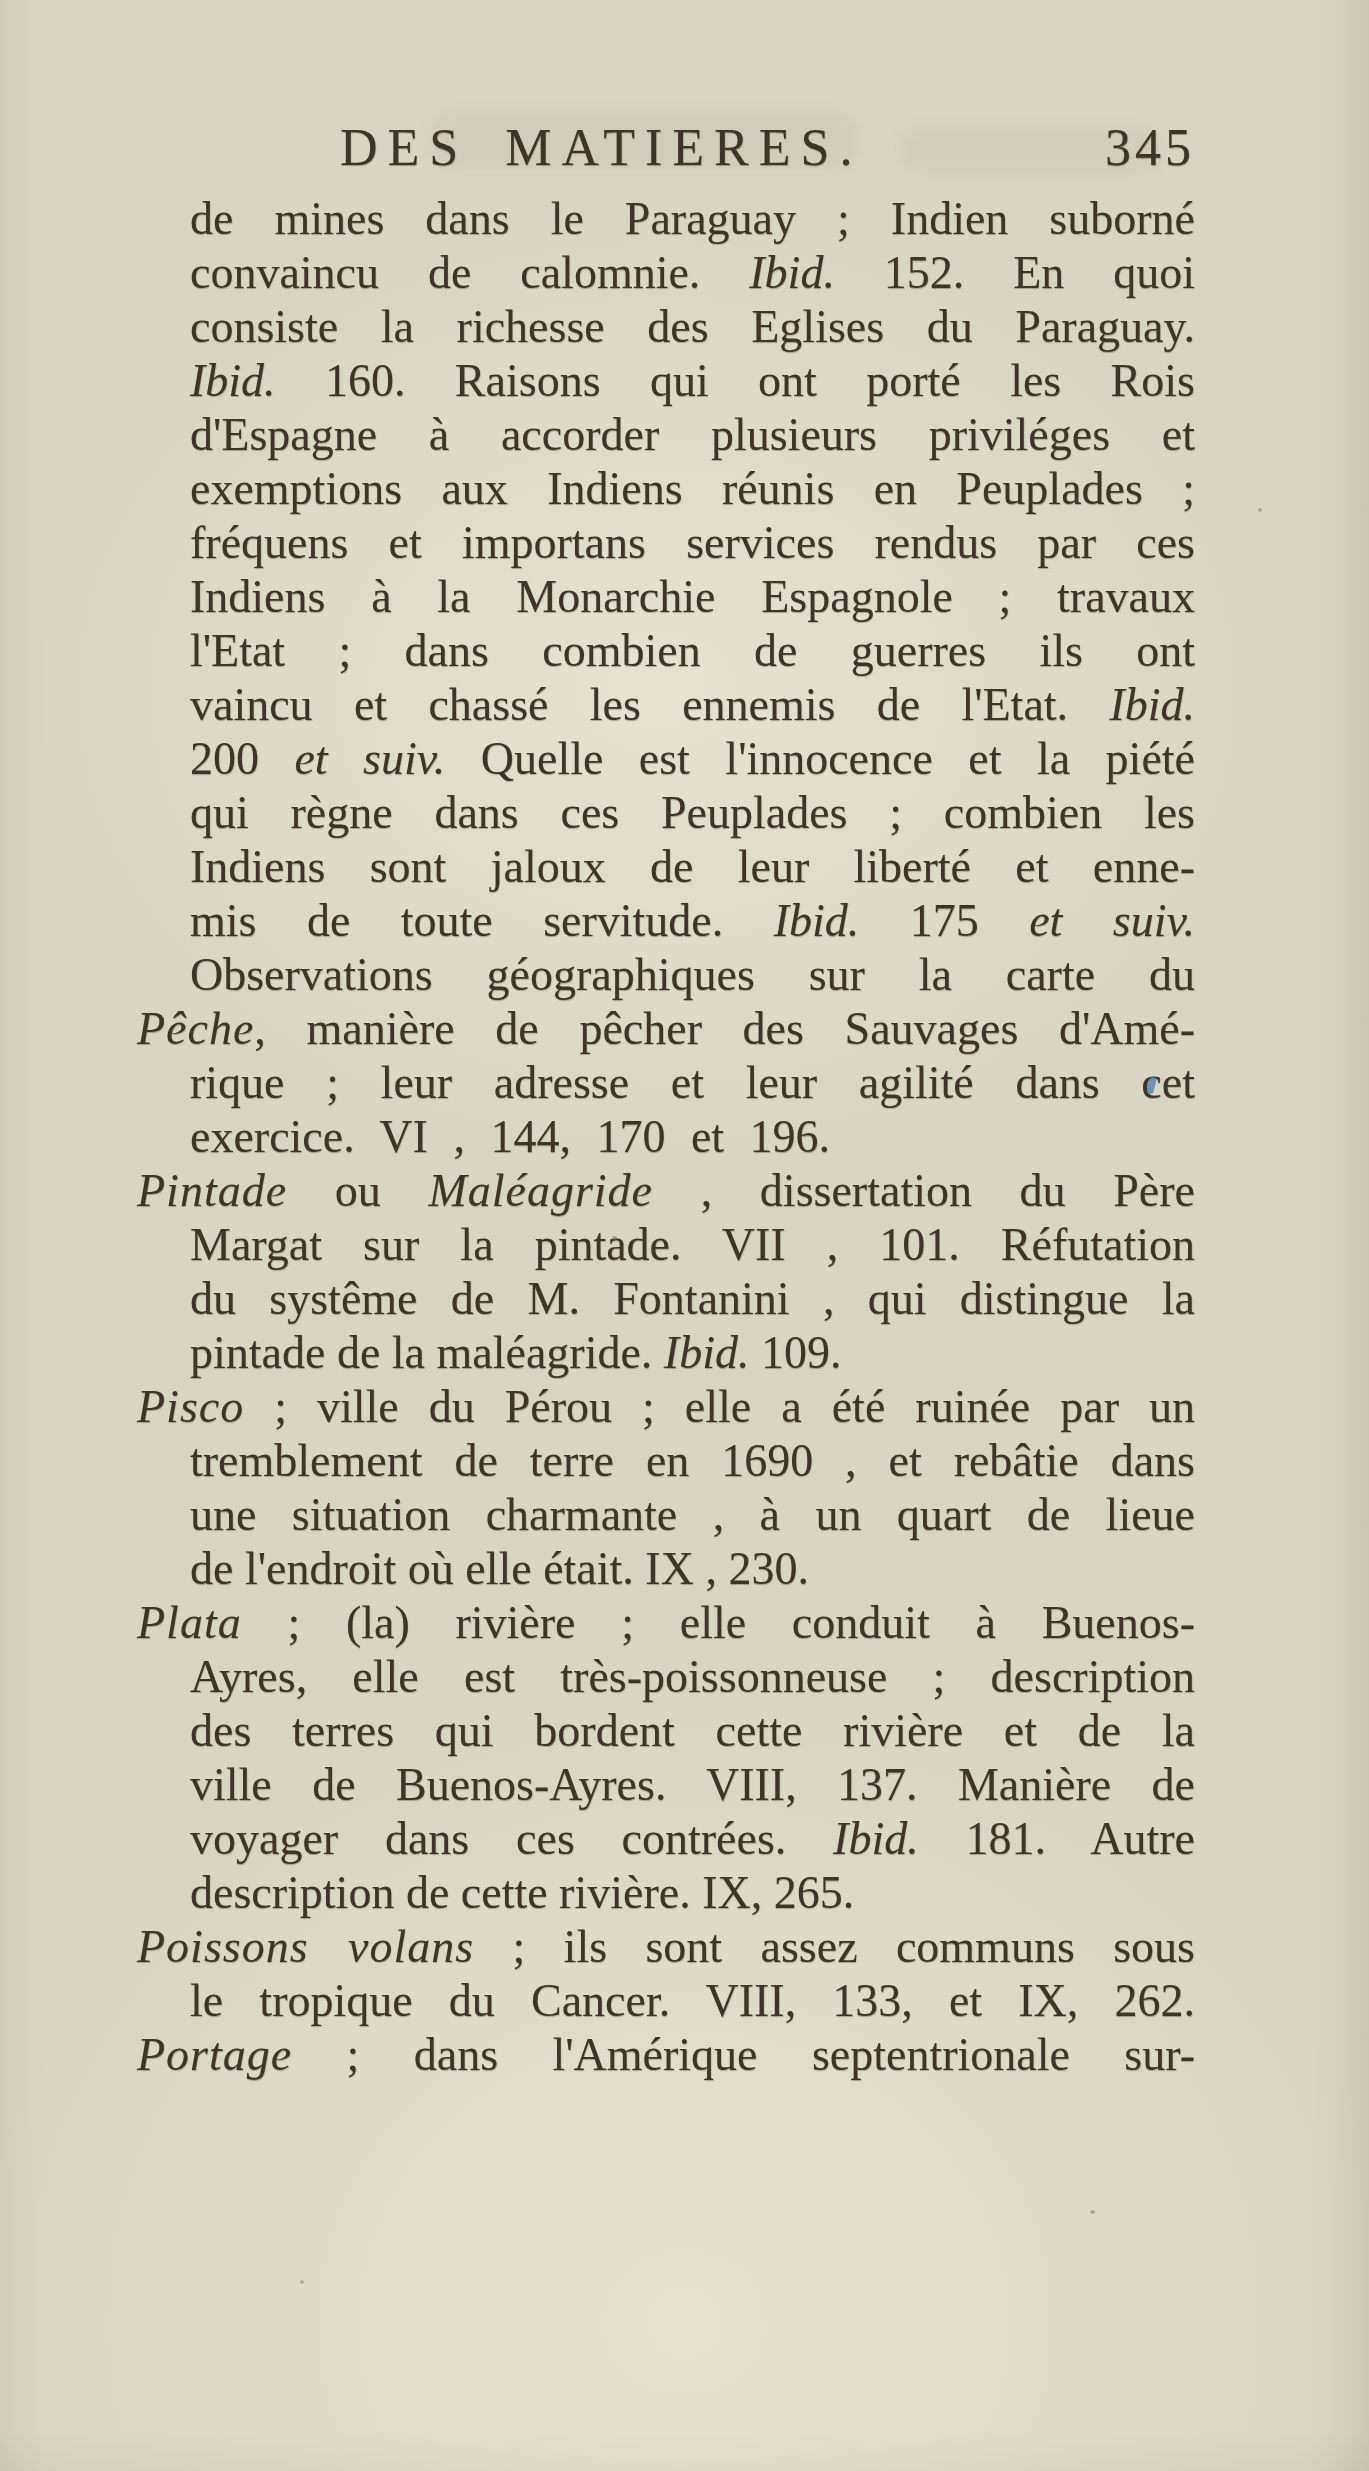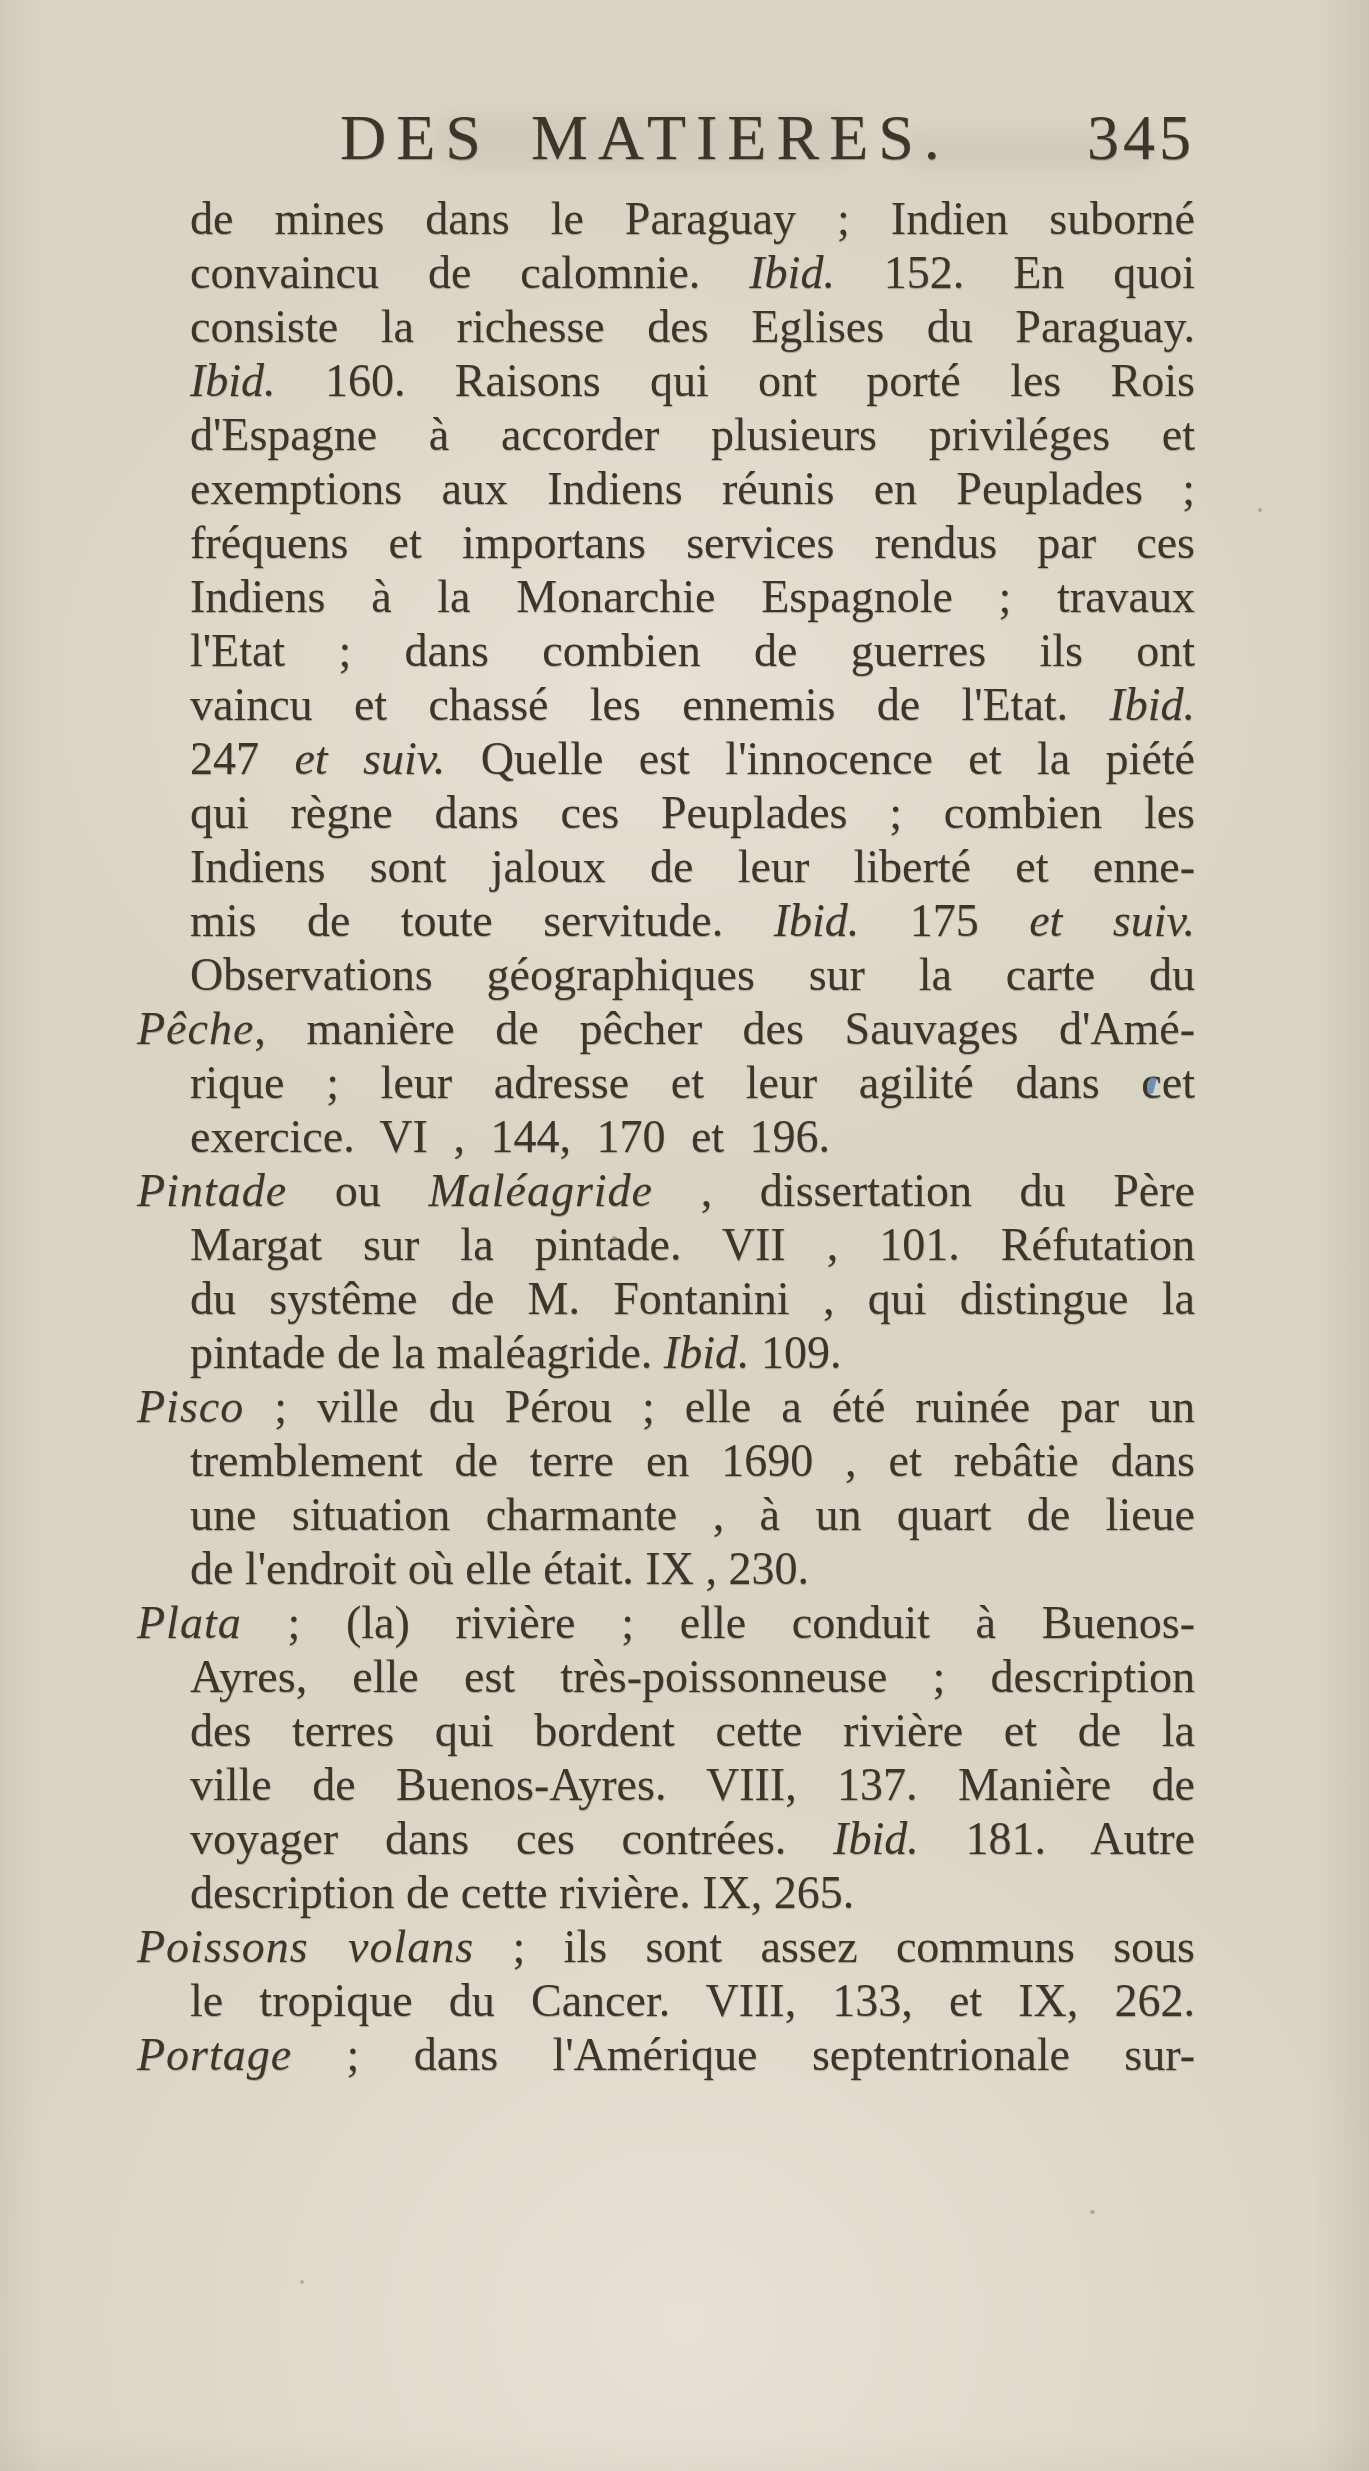--- a/index.html
+++ b/index.html
@@ -9,23 +9,23 @@
     color:#3e352a;
     background:
       radial-gradient(ellipse 900px 700px at 48% 28%, rgba(243,239,227,.50), rgba(243,239,227,0) 70%),
       radial-gradient(ellipse 1000px 900px at 50% 94%, rgba(242,240,228,.48), rgba(242,240,228,0) 72%),
       linear-gradient(90deg, rgba(148,141,118,.14) 0px, rgba(148,141,118,0) 42px),
       linear-gradient(270deg, rgba(148,141,118,.20) 0px, rgba(148,141,118,0) 55px),
       linear-gradient(0deg, rgba(148,141,118,.10) 0px, rgba(148,141,118,0) 40px),
       #d9d5c4;
   }
   .header {
-    position:absolute; left:137px; top:106px; width:1058px;
+    position:absolute; left:137px; top:122px; width:1058px;
     display:flex; justify-content:space-between; align-items:baseline;
-    font-size:64px; line-height:1;
+    font-size:52px; line-height:1;
     text-shadow:0.4px 0.7px 1px rgba(60,46,32,.38);
   }
   .title   { margin-left:203px; letter-spacing:10px; word-spacing:14px; white-space:nowrap; }
   .pagenum { letter-spacing:4px; }
   .textblock {
     position:absolute; left:137px; top:192px; width:1058px;
     font-size:46px; line-height:54px;
     text-shadow:0.4px 0.6px 0.9px rgba(60,46,32,.34);
   }
   .line { height:54px; text-align:justify; text-align-last:justify; }
@@ -58,21 +58,21 @@
       <div class="line cont"><span class="">de mines dans le Paraguay ; Indien suborné</span></div>
       <div class="line cont"><span class="">convaincu de calomnie. </span><span class="it">Ibid.</span><span class=""> 152. En quoi</span></div>
       <div class="line cont"><span class="">consiste la richesse des Eglises du Paraguay.</span></div>
       <div class="line cont"><span class="it">Ibid.</span><span class=""> 160. Raisons qui ont porté les Rois</span></div>
       <div class="line cont"><span class="">d'Espagne à accorder plusieurs priviléges et</span></div>
       <div class="line cont"><span class="">exemptions aux Indiens réunis en Peuplades ;</span></div>
       <div class="line cont"><span class="">fréquens et importans services rendus par ces</span></div>
       <div class="line cont"><span class="">Indiens à la Monarchie Espagnole ; travaux</span></div>
       <div class="line cont"><span class="">l'Etat ; dans combien de guerres ils ont</span></div>
       <div class="line cont"><span class="">vaincu et chassé les ennemis de l'Etat. </span><span class="it">Ibid.</span></div>
-      <div class="line cont"><span class="">247 </span><span class="it">et suiv.</span><span class=""> Quelle est l'innocence et la piété</span></div>
+      <div class="line cont"><span class="">200 </span><span class="it">et suiv.</span><span class=""> Quelle est l'innocence et la piété</span></div>
       <div class="line cont"><span class="">qui règne dans ces Peuplades ; combien les</span></div>
       <div class="line cont"><span class="">Indiens sont jaloux de leur liberté et enne-</span></div>
       <div class="line cont"><span class="">mis de toute servitude. </span><span class="it">Ibid.</span><span class=""> 175 </span><span class="it">et suiv.</span></div>
       <div class="line cont"><span class="">Observations géographiques sur la carte du</span></div>
       <div class="line entry"><span class="hw">Pêche</span><span class="">, manière de pêcher des Sauvages d'Amé-</span></div>
       <div class="line cont"><span class="">rique ; leur adresse et leur agilité dans cet</span></div>
       <div class="line cont short loose"><span class="">exercice. VI , 144, 170 et 196.</span></div>
       <div class="line entry"><span class="hw">Pintade</span><span class=""> ou </span><span class="hw">Maléagride</span><span class=""> , dissertation du Père</span></div>
       <div class="line cont"><span class="">Margat sur la pintade. VII , 101. Réfutation</span></div>
       <div class="line cont"><span class="">du systême de M. Fontanini , qui distingue la</span></div>

